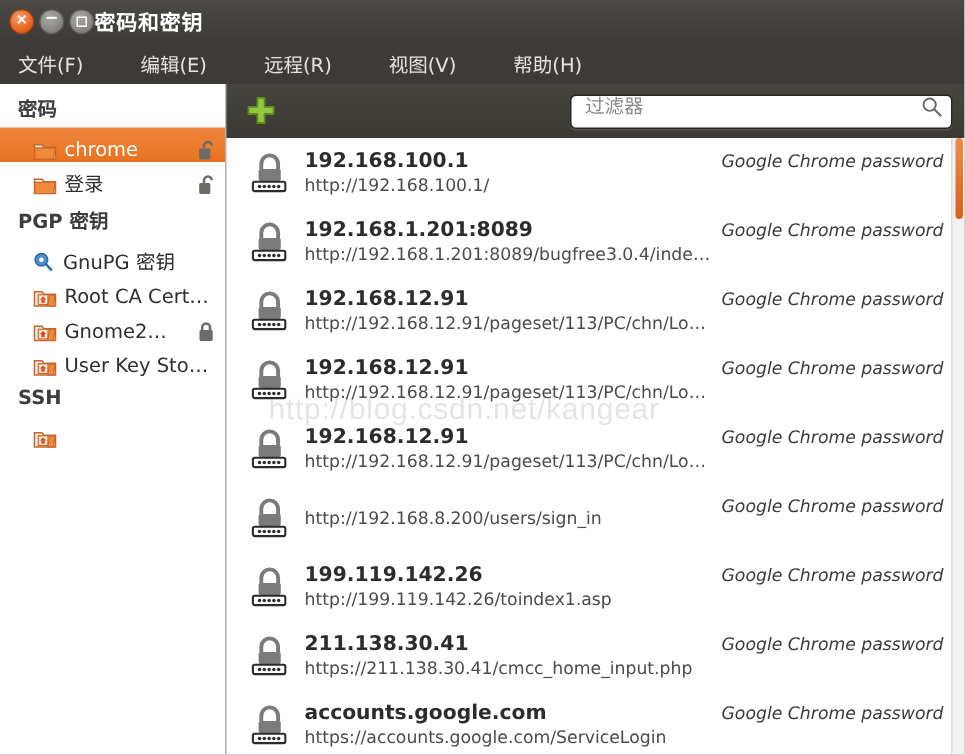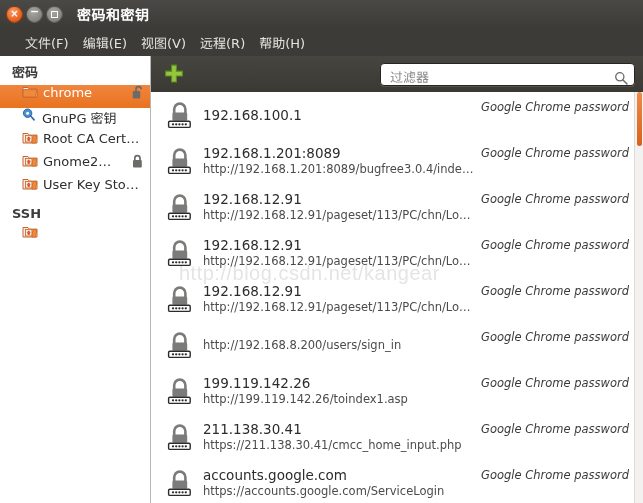--- a/index.html
+++ b/index.html
@@ -65,39 +65,39 @@
     color: #ffffff;
   }
   .wbtn.min span { font-size: 11px; line-height: 6px; font-weight: bold; position: relative; top: -2px;}
   .wbtn.max span {
     display: block;
     width: 7px; height: 7px;
     border: 1.5px solid #ffffff;
     box-sizing: border-box;
   }
   .wtitle {
-    margin-left: 14px;
     color: #ffffff;
     font-size: 14px;
     font-weight: bold;
     letter-spacing: .5px;
     white-space: nowrap;
   }
 
   
   .menubar {
     position: absolute;
     left: 0; top: 28px;
     width: 643px;
     height: 28px;
     background: #3c3b37;
     display: flex;
     align-items: center;
-    padding-left: 18px;
-    box-sizing: border-box;
+    padding-left: 5px;
+    box-sizing: border-box;
+    gap: 24px;
   }
   .menuitem {
     color: #e4e2de;
     font-size: 13px;
     padding: 3px 7px;
     white-space: nowrap;
     cursor: default;
   }
 
   
@@ -122,21 +122,21 @@
   .sb-section {
     font-size: 13px;
     font-weight: bold;
     color: #3d3d3d;
     padding: 6px 0 4px 12px;
     white-space: nowrap;
   }
   .sb-row {
     height: 23px;
     display: flex;
-    align-items: flex-start;
+    align-items: flex-end;
     padding: 0 6px 0 22px;
     box-sizing: border-box;
     font-size: 13px;
     color: #2e2e2e;
     white-space: nowrap;
     cursor: default;
   }
   .sb-row.selected {
     background: linear-gradient(to bottom, #f0853f 0%, #e8731f 100%);
     color: #ffffff;
@@ -184,21 +184,21 @@
   }
   .searchwrap {
     margin-left: auto;
     width: 255px;
     height: 23px;
     background: #ffffff;
     border: 1px solid #262521;
     border-radius: 4px;
     box-shadow: 0 1px 0 rgba(255,255,255,.12);
     display: flex;
-    align-items: flex-end;
+    align-items: flex-start;
     box-sizing: border-box;
     padding: 0 6px 0 9px;
   }
   .searchinput {
     flex: 1 1 auto;
     border: 0;
     outline: 0;
     background: transparent;
     font-family: "DejaVu Sans", "Liberation Sans", sans-serif;
     font-size: 13px;
@@ -237,20 +237,21 @@
     min-width: 0;
     flex: 1 1 auto;
   }
   .rowtitle {
     font-size: 13.5px;
     color: #2c2c2c;
     line-height: 17px;
     white-space: nowrap;
     overflow: hidden;
     text-overflow: ellipsis;
+    font-weight: bold;
   }
   .rowsub {
     font-size: 11.5px;
     color: #4b4b4b;
     line-height: 15px;
     white-space: nowrap;
     overflow: hidden;
     text-overflow: ellipsis;
   }
   .rowtype {
@@ -313,22 +314,22 @@
       <div class="wbtn max">
         <span></span>
       </div>
     </div>
     <div class="wtitle">密码和密钥</div>
   </div>
 
   <div class="menubar">
     <div class="menuitem">文件(F)</div>
     <div class="menuitem">编辑(E)</div>
+    <div class="menuitem">远程(R)</div>
     <div class="menuitem">视图(V)</div>
-    <div class="menuitem">远程(R)</div>
     <div class="menuitem">帮助(H)</div>
   </div>
 
   <div class="main">
 
     <div class="sidebar">
 
       <div class="sb-section">密码</div>
 
       <div class="sb-row selected">
@@ -336,21 +337,33 @@
           <path d="M1 2.5h5l1.3 1.6H15V12H1z" fill="#f0f0ee" stroke="#c8662a" stroke-width="1"></path>
           <path d="M1.2 4.6h13.6L13.6 12H1.2z" fill="#ef8a3c" stroke="#c8662a" stroke-width=".8"></path>
         </svg>
         <span class="sb-label">chrome</span>
         <svg class="sb-lock" width="12" height="15" viewBox="0 0 12 15">
           <path d="M4 6V4.2A2.6 2.6 0 0 1 9.2 4.2" fill="none" stroke="#6d6b67" stroke-width="1.7"></path>
           <rect x="0.8" y="6" width="7.4" height="7.4" rx="1" fill="#6d6b67"></rect>
         </svg>
       </div>
 
-
+      <div class="sb-row">
+        <svg class="ic" width="16" height="14" viewBox="0 0 16 14">
+          <path d="M1 2.5h5l1.3 1.6H15V12H1z" fill="#f0f0ee" stroke="#c8662a" stroke-width="1"></path>
+          <path d="M1.2 4.6h13.6L13.6 12H1.2z" fill="#ef8a3c" stroke="#c8662a" stroke-width=".8"></path>
+        </svg>
+        <span class="sb-label">登录</span>
+        <svg class="sb-lock" width="12" height="15" viewBox="0 0 12 15">
+          <path d="M4 6V4.2A2.6 2.6 0 0 1 9.2 4.2" fill="none" stroke="#6d6b67" stroke-width="1.7"></path>
+          <rect x="0.8" y="6" width="7.4" height="7.4" rx="1" fill="#6d6b67"></rect>
+        </svg>
+      </div>
+
+      <div class="sb-section">PGP 密钥</div>
 
       <div class="sb-row">
         <svg class="ic" width="15" height="15" viewBox="0 0 15 15">
           <circle cx="5.6" cy="5.2" r="4.2" fill="#4b8fd0" stroke="#2c6aa6" stroke-width="1"></circle>
           <circle cx="5.6" cy="5.2" r="1.5" fill="#ffffff"></circle>
           <path d="M8.2 7.6l4 4.2M10 11l1.3-1.2M11.4 12.4l1.2-1.2" stroke="#2c6aa6" stroke-width="1.5" fill="none"></path>
         </svg>
         <span class="sb-label">GnuPG 密钥</span>
       </div>
 
@@ -437,20 +450,21 @@
                   <circle cx="6" cy="24.3" r="1.15"></circle>
                   <circle cx="9.2" cy="24.3" r="1.15"></circle>
                   <circle cx="12.4" cy="24.3" r="1.15"></circle>
                   <circle cx="15.6" cy="24.3" r="1.15"></circle>
                   <circle cx="18.8" cy="24.3" r="1.15"></circle>
                 </g>
             </svg>
           </div>
           <div class="rowtext">
             <div class="rowtitle">192.168.100.1</div>
+            <div class="rowsub">http://192.168.100.1/</div>
           </div>
           <div class="rowtype">Google Chrome password</div>
         </div>
 
         <div class="row">
           <div class="rowicon">
             <svg width="26" height="30" viewBox="0 0 26 30">
               <path d="M7.2 13V9.2A5.6 5.6 0 0 1 18.4 9.2V13" fill="none" stroke="#7b7b79" stroke-width="2.6"></path>
               <rect x="5.4" y="12.6" width="14.8" height="8.2" rx="1.4" fill="#7b7b79"></rect>
               <rect x="1.6" y="21.2" width="21.6" height="6.2" rx="1.2" fill="#fff" stroke="#2b2b2b" stroke-width="1.4"></rect>

